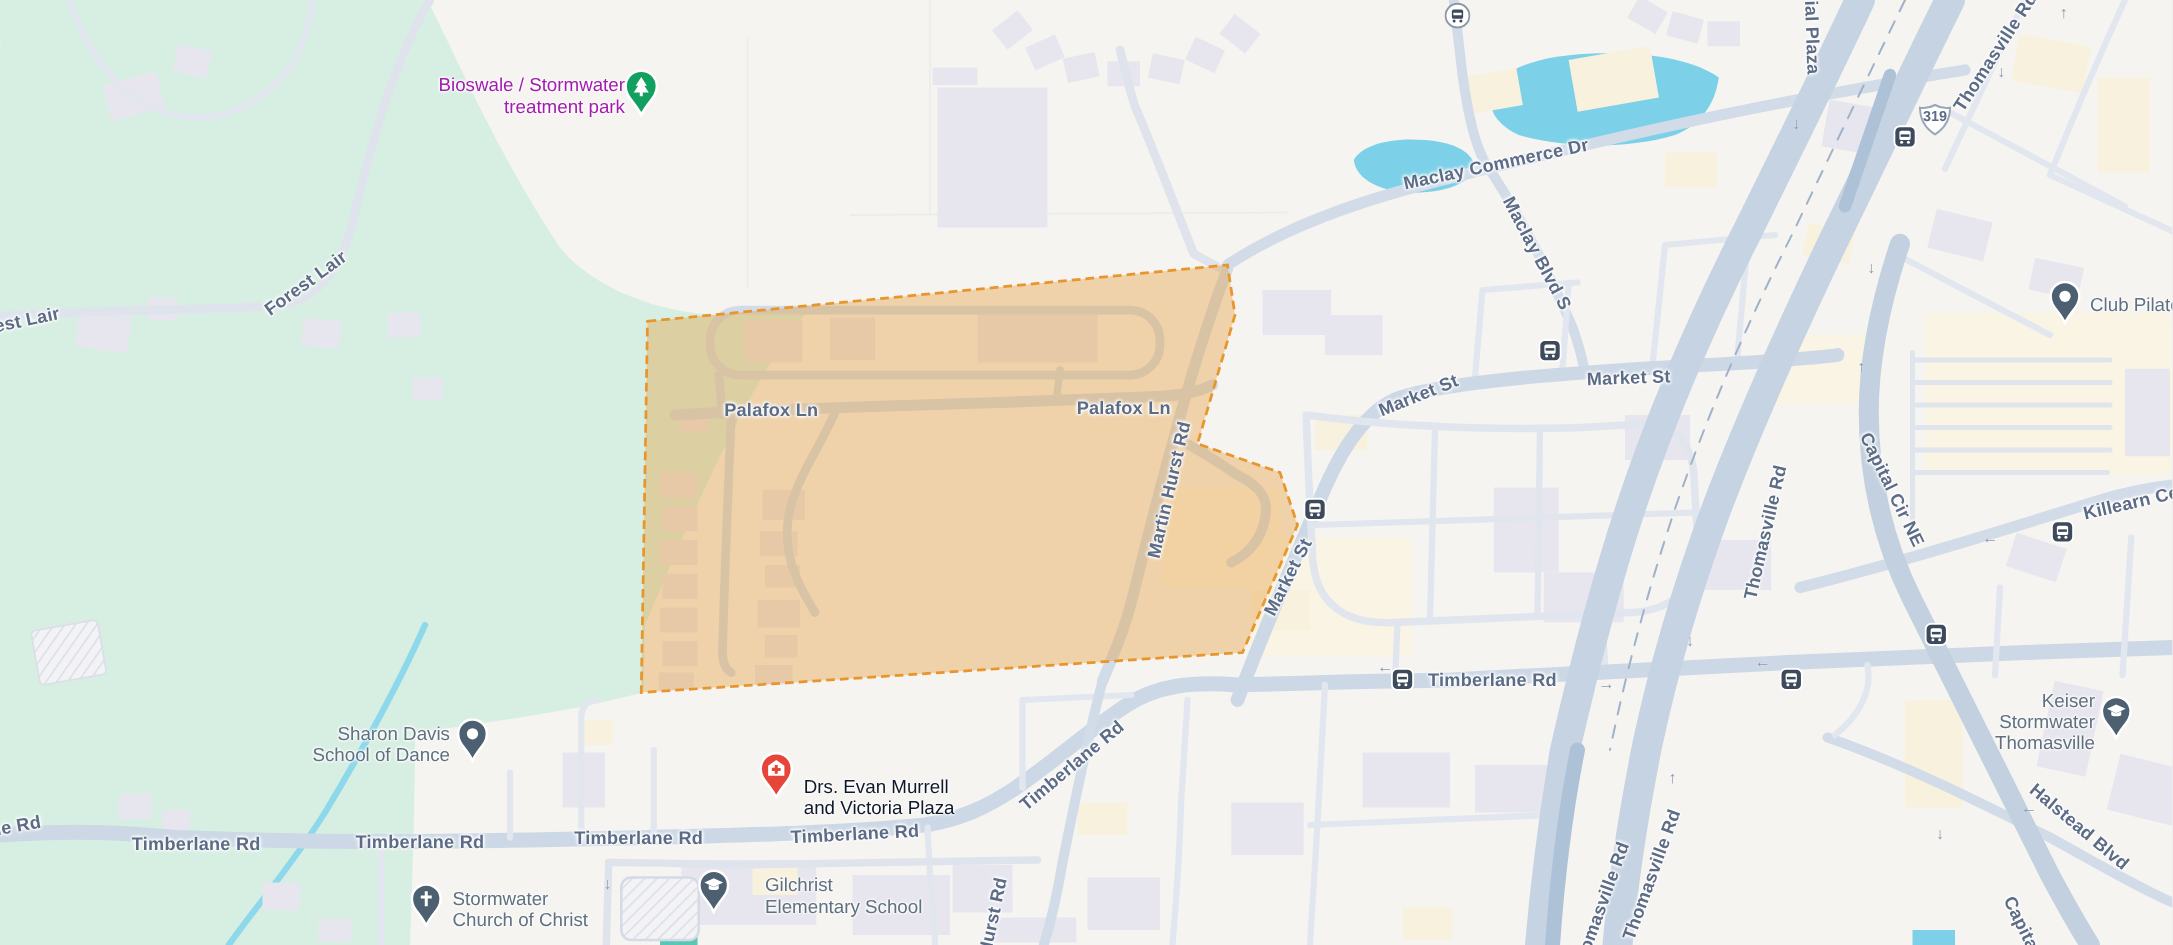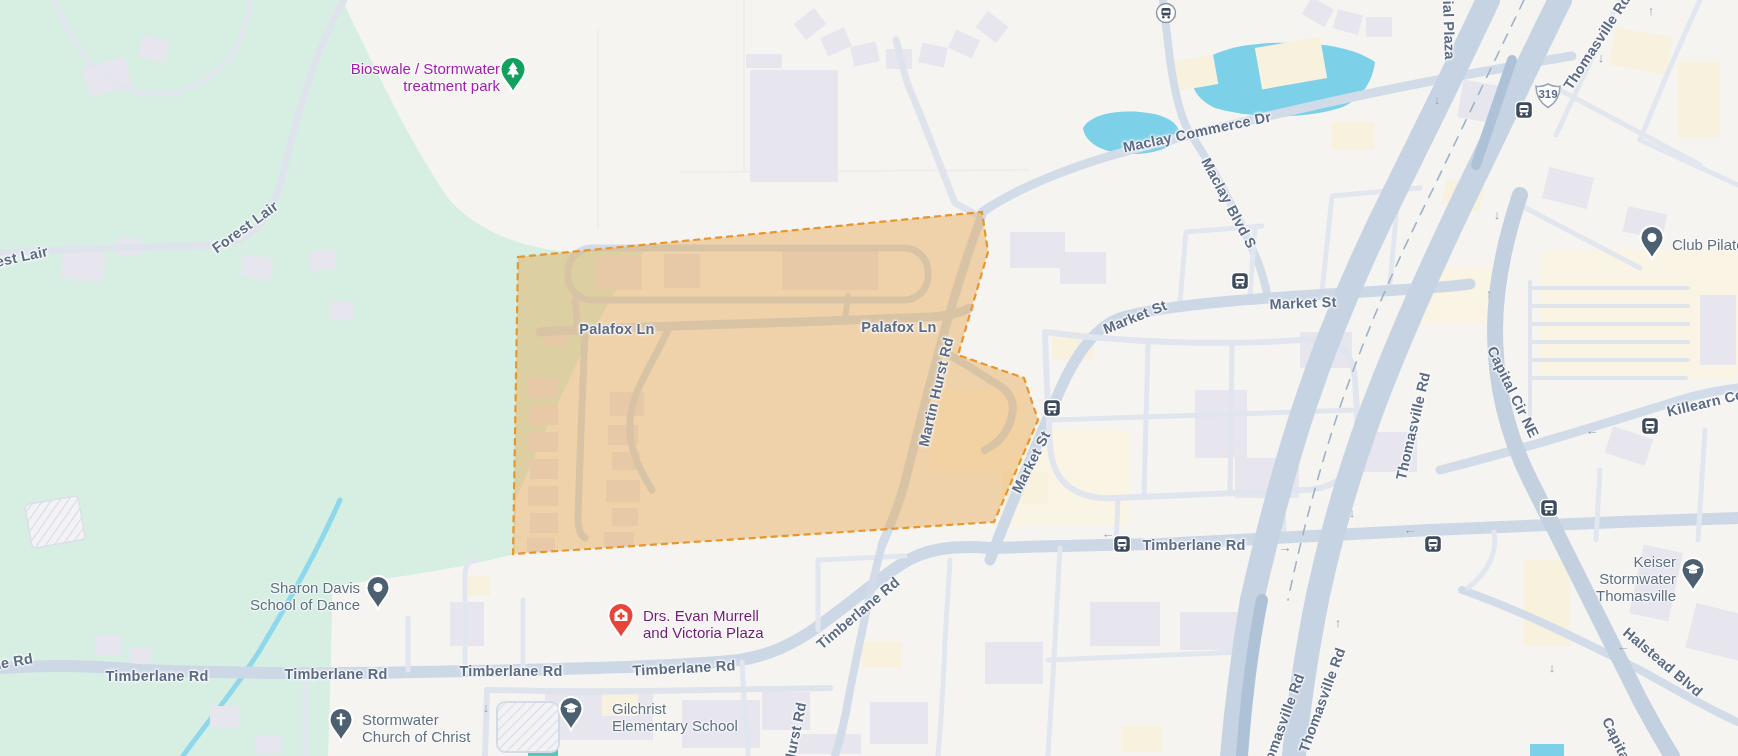--- a/index.html
+++ b/index.html
@@ -9,21 +9,21 @@
   
   .rl{position:absolute;white-space:nowrap;color:#5c6b86;font-size:14.5px;font-weight:600;
       letter-spacing:.2px;transform:translate(-50%,-50%);
       text-shadow:0 0 2px #fff,0 0 2px #fff,0 0 3px #fff,0 0 3px #fff,0 0 4px #fff;}
   
   .poi{position:absolute;color:#5f7080;font-size:15px;font-weight:400;line-height:17px;
        text-shadow:0 0 2px #fff,0 0 2px #fff,0 0 3px #fff,0 0 3px #fff;white-space:nowrap;}
   .poi.right{transform:translate(-100%,-50%);text-align:right;}
   .poi.left{transform:translate(0,-50%);text-align:left;}
   .poi.park{color:#a21caf;}
-  .poi.medical{color:#701a75;}
+  .poi.medical{color:#0f172a;margin-top:14px;}
   .pin{position:absolute;transform:translate(-50%,-50%);}
   .ts{position:absolute;transform:translate(-50%,-50%);}
   .ar{position:absolute;transform:translate(-50%,-50%);color:#8b9ab0;font-size:13px;font-weight:700;
       text-shadow:0 0 2px rgba(255,255,255,.6);}
   .shield{position:absolute;transform:translate(-50%,-50%);width:27px;height:26px;}
   .shield span{position:absolute;left:0;top:5px;width:27px;text-align:center;color:#5c6b86;
       font-size:11.5px;font-weight:700;}
 </style>
 </head>
 <body>

